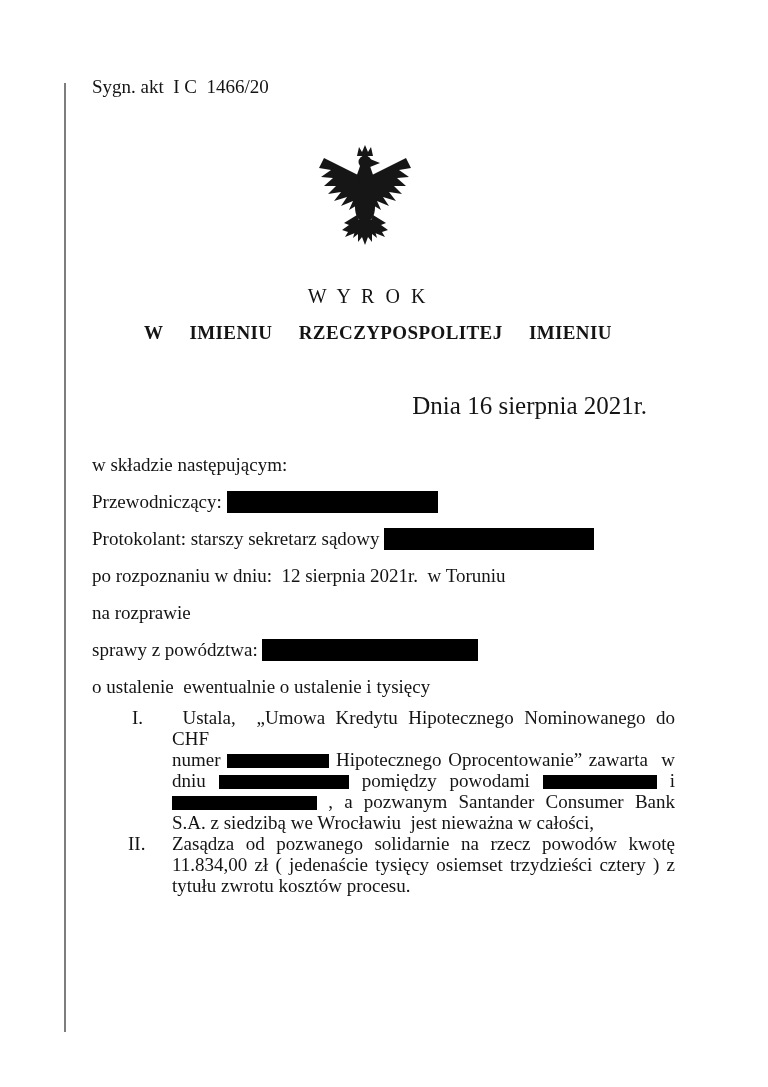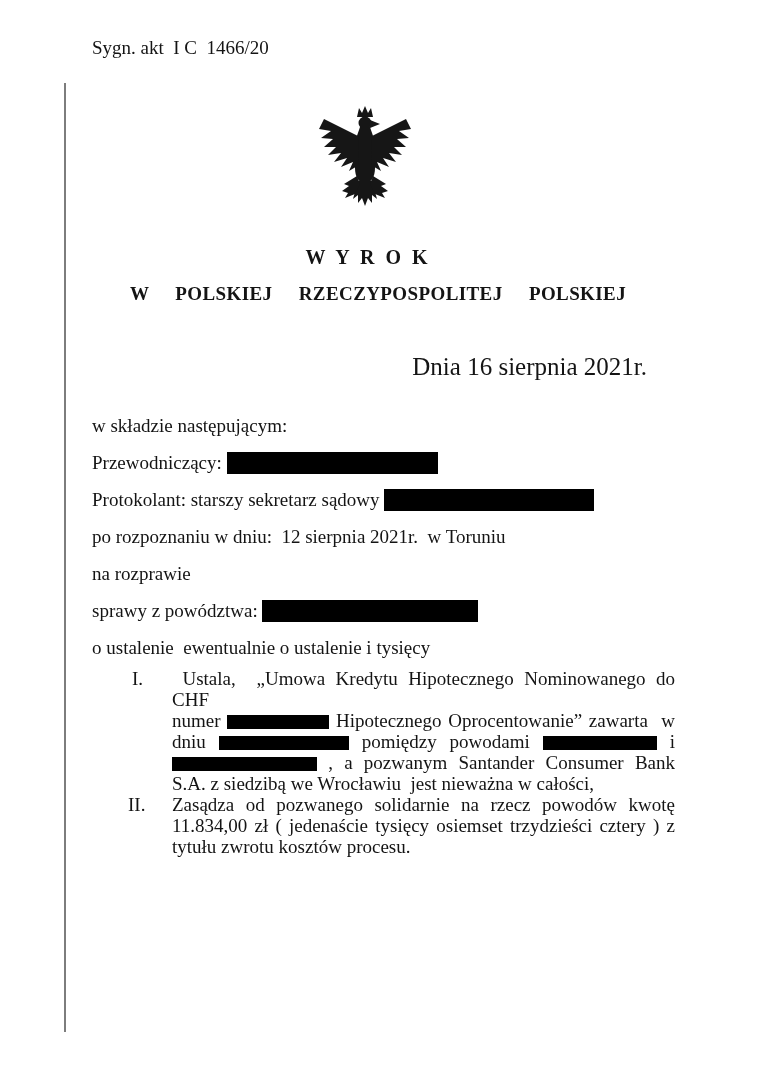--- a/index.html
+++ b/index.html
@@ -17,32 +17,32 @@
     width:2px; height:949px;
     background:#7d7d7d;
   }
   .content {
     position:absolute; left:92px; top:0;
     width:588px;
   }
   .pre { white-space:pre-wrap; }
 
   .sygn {
-    padding-top:36px;
+    padding-top:75px;
     font-size:19px; line-height:24px;
   }
   .emblem-wrap {
     margin-top:46px; margin-left:226px;
     width:94px; height:100px;
   }
   .title-line {
     margin-top:40px;
     text-align:center;
     position:relative; left:-18px;
-    font-size:20px; font-weight:bold;
+    font-size:20px; font-weight:normal;
     letter-spacing:3px;
     line-height:22px;
   }
   .subtitle-line {
     margin-top:15px;
     text-align:center;
     position:relative; left:-8px;
     font-size:19px; font-weight:bold;
     word-spacing:8px; letter-spacing:0.4px;
     line-height:22px;
@@ -122,21 +122,21 @@
           <path d="M40 75 L35 93 L40 89 L40 97 L44 92 L47 100 L50 92 L54 97 L54 89 L59 93 L54 75 Z"></path>
 
           <path d="M39 70 L26 78 L31 80 L24 85 L30 87 L27 92 L37 88 L42 78 Z"></path>
 
           <path d="M55 70 L68 78 L63 80 L70 85 L64 87 L67 92 L57 88 L52 78 Z"></path>
         </g>
       </svg>
     </div>
 
     <div class="title-line pre">W Y R O K</div>
-    <div class="subtitle-line pre">W  POLSKIEJ  RZECZYPOSPOLITEJ  POLSKIEJ</div>
+    <div class="subtitle-line pre">W  IMIENIU  RZECZYPOSPOLITEJ  IMIENIU</div>
 
     <div class="date-line pre">Dnia 16 sierpnia 2021r.</div>
 
     <div class="court-block">
       <div class="cline pre">w składzie następującym:</div>
       <div class="cline"><span class="pre">Przewodniczący:</span> <span class="rbar rb-a"></span></div>
       <div class="cline"><span class="pre">Protokolant: starszy sekretarz sądowy</span> <span class="rbar rb-b"></span></div>
       <div class="cline pre">po rozpoznaniu w dniu:  12 sierpnia 2021r.  w Toruniu</div>
       <div class="cline pre">na rozprawie</div>
       <div class="cline"><span class="pre">sprawy z powództwa:</span> <span class="rbar rb-c"></span></div>

